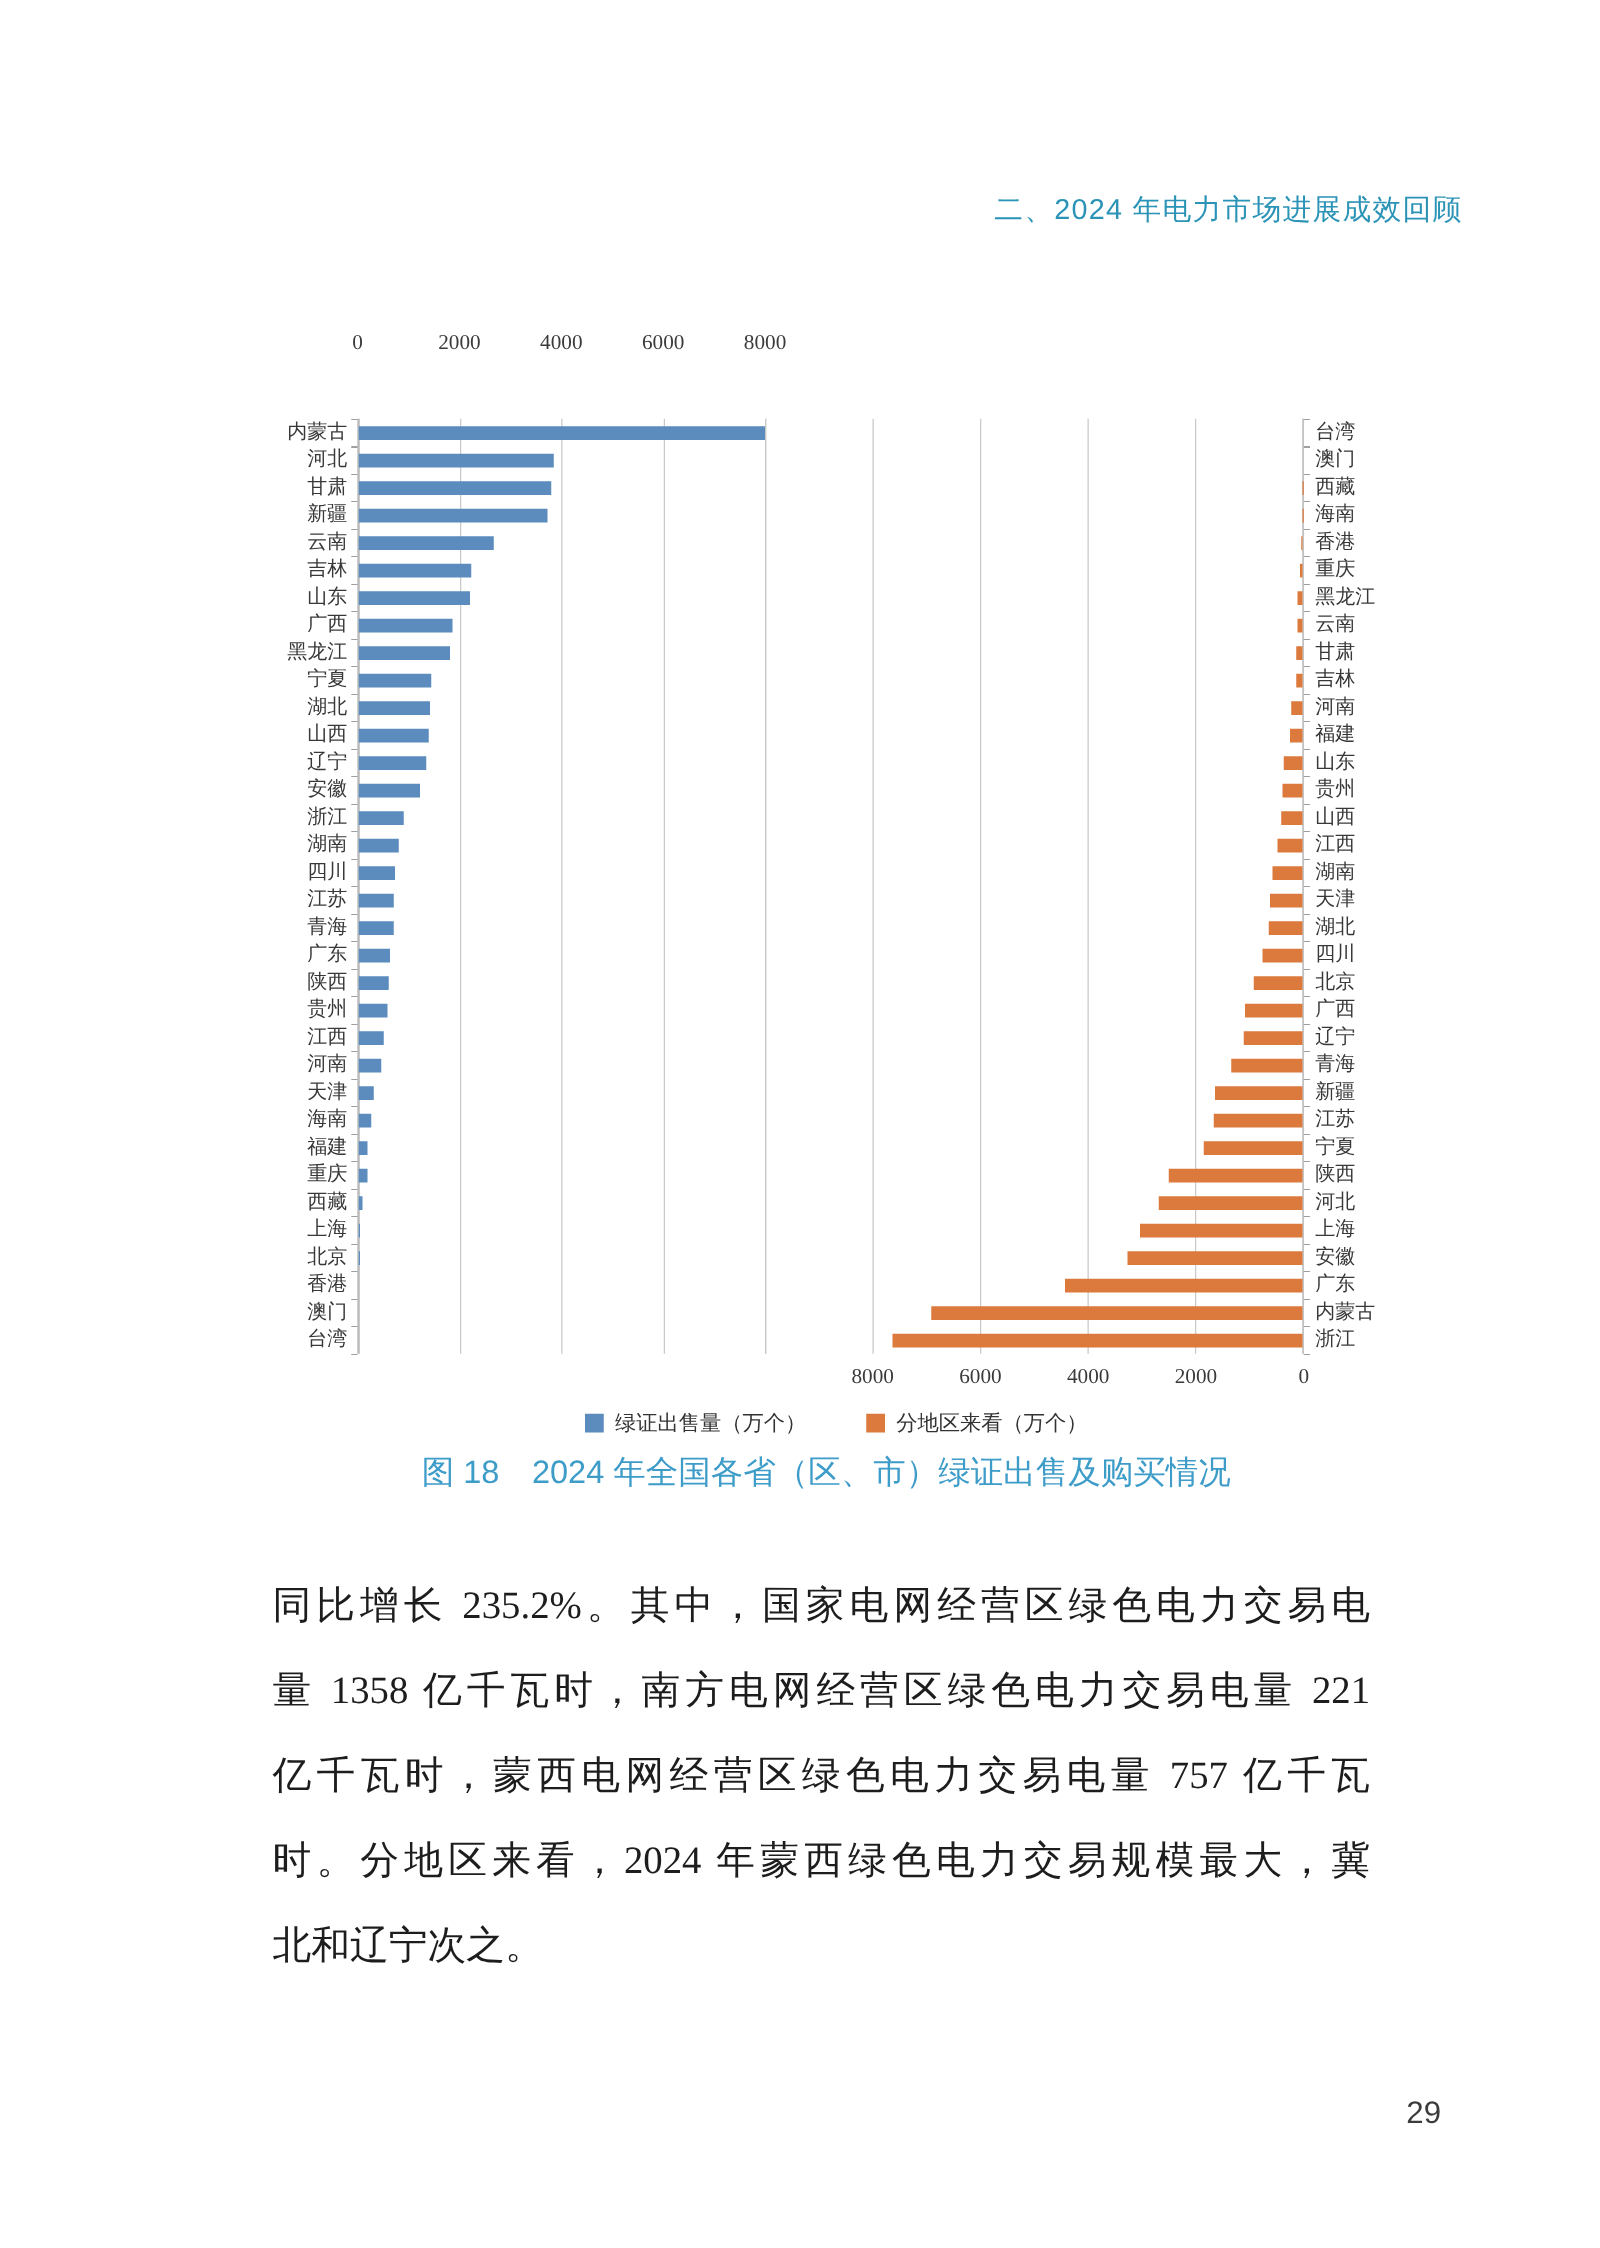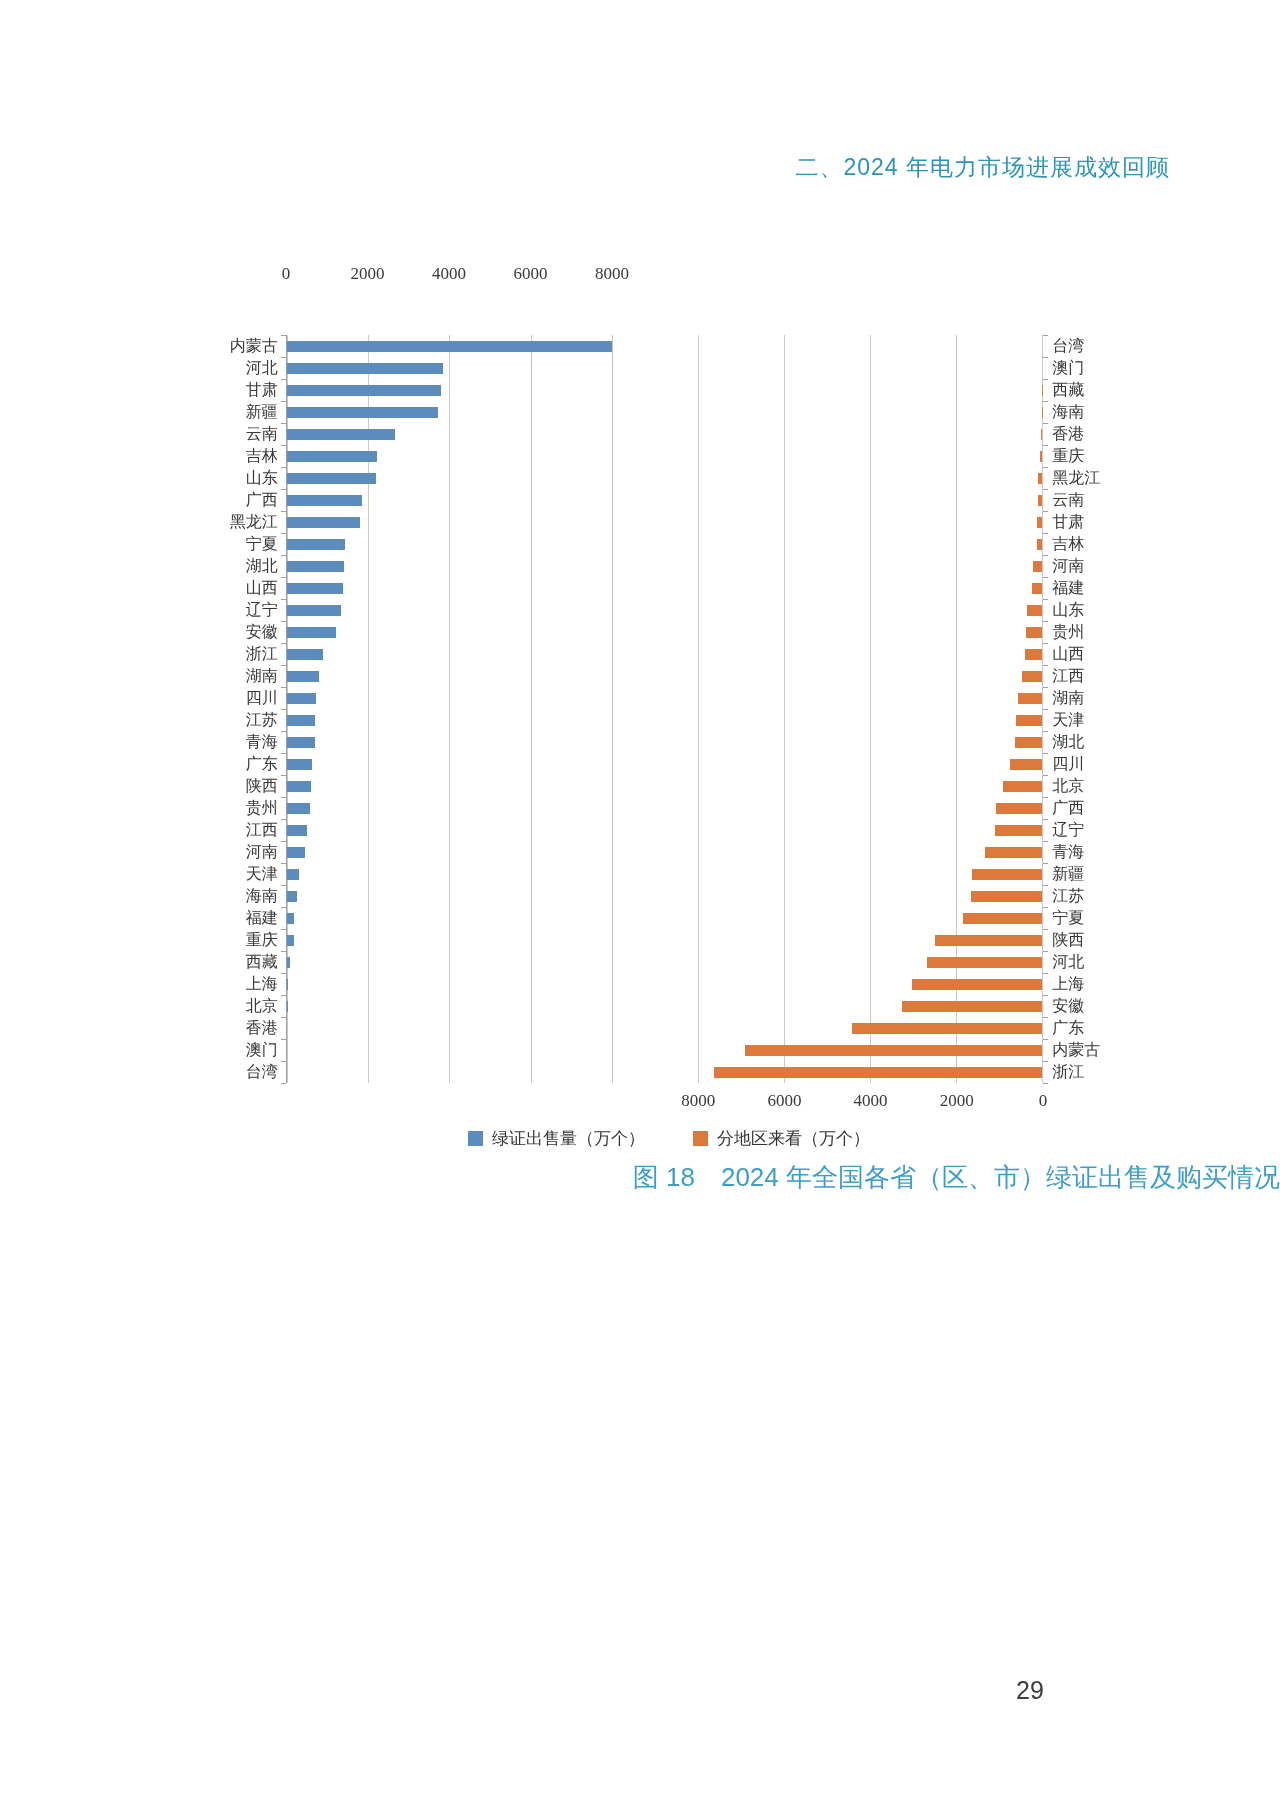--- a/index.html
+++ b/index.html
@@ -32,29 +32,29 @@
   .bar.sell{left:0;}
   .bar.buy{right:0;}
   .bottom-axis{position:relative;height:32px;margin-left:432px;width:431px;}
   .bottom-axis span{position:absolute;top:8px;transform:translateX(-50%);
                     font-size:17px;color:#3a3a3a;}
   .legend{display:flex;justify-content:center;gap:48px;margin-top:12px;}
   .legend-item{display:flex;align-items:center;}
   .legend-swatch{width:15px;height:15px;margin-right:9px;}
   .legend-label{font-size:17px;color:#333;}
   
-  .caption{position:absolute;top:1160px;left:0;right:0;margin-left:42px;text-align:right;
+  .caption{position:absolute;top:1160px;left:0;right:0;margin-left:42px;text-align:center;
            font-family:"Liberation Sans","DejaVu Sans",sans-serif;
            font-size:26px;color:#3e9cc9;}
   .paragraph{position:absolute;top:1250px;left:218px;width:878px;
              font-size:31px;color:#1d1d1d;}
   .para-line{height:68px;line-height:68px;text-align:justify;text-align-last:justify;
              white-space:nowrap;}
   .para-line.last{text-align-last:left;}
-  .page-number{position:absolute;top:1676px;left:1016px;font-size:25px;color:#3c3c3c;
+  .page-number{position:absolute;top:1676px;left:1125px;font-size:25px;color:#3c3c3c;
                font-family:"Liberation Sans","DejaVu Sans",sans-serif;}
 </style>
 </head>
 <body>
 
 <div class="page">
 
   <div class="header">二、2024 年电力市场进展成效回顾</div>
 
   <div class="figure">
@@ -372,16 +372,23 @@
         </div>
         <div class="legend-item">
           <span class="legend-swatch" style="background: rgb(220, 122, 61);"></span>
           <span class="legend-label">分地区来看（万个）</span>
         </div>
       </div>
   </div>
 
   <div class="caption">图 18　2024 年全国各省（区、市）绿证出售及购买情况</div>
 
+  <div class="paragraph" id="paragraph">
+      <div class="para-line">同比增长 235.2%。其中，国家电网经营区绿色电力交易电</div>
+      <div class="para-line">量 1358 亿千瓦时，南方电网经营区绿色电力交易电量 221</div>
+      <div class="para-line">亿千瓦时，蒙西电网经营区绿色电力交易电量 757 亿千瓦</div>
+      <div class="para-line">时。分地区来看，2024 年蒙西绿色电力交易规模最大，冀</div>
+      <div class="para-line last">北和辽宁次之。</div>
+    </div>
 
   <div class="page-number">29</div>
 
 </div>
 
 </body></html>

